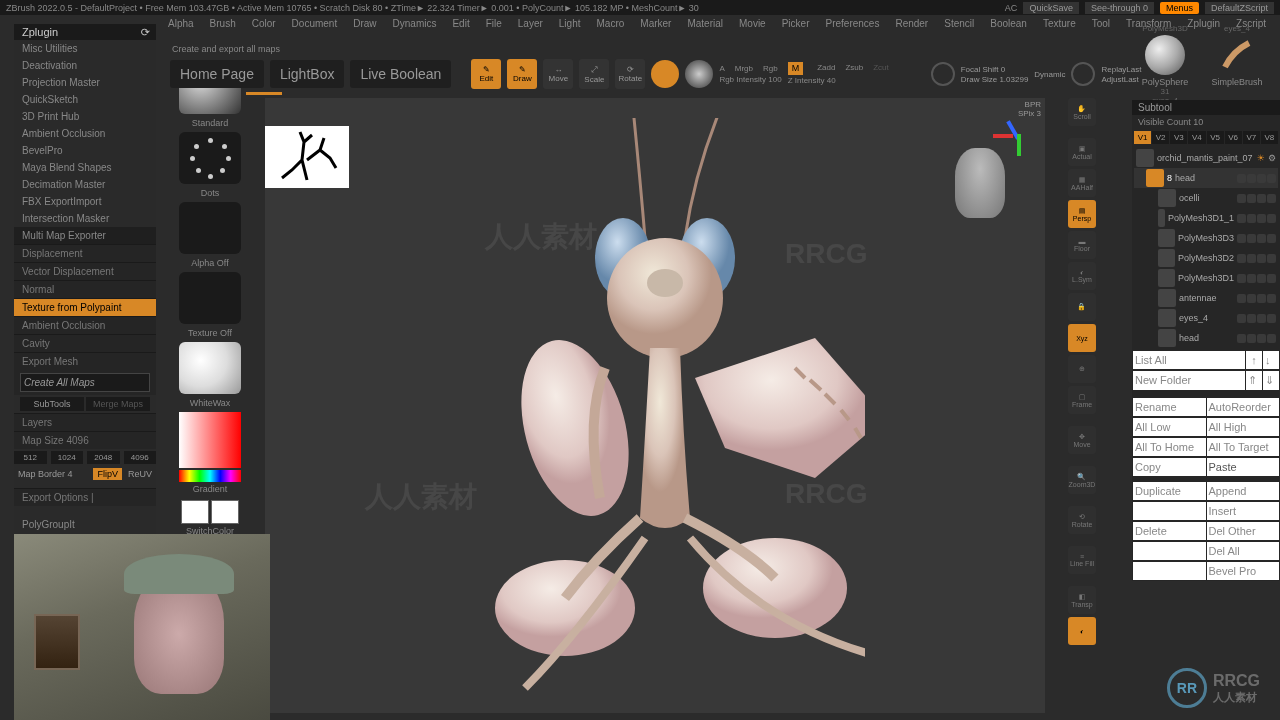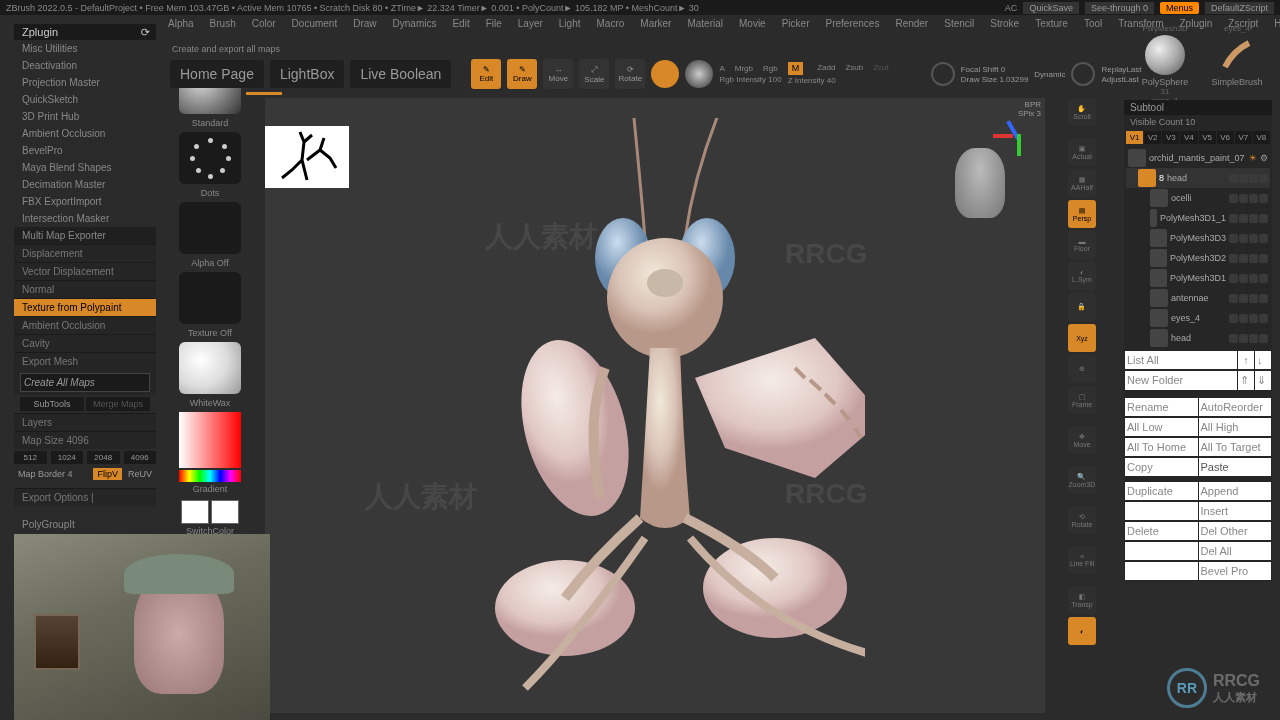--- a/index.html
+++ b/index.html
@@ -83,21 +83,21 @@
 
 
 .right-top { position: absolute; right: 8px; top: 24px; width: 140px; display: flex; gap: 6px; }
 .right-top .tool { width: 66px; text-align: center; }
 .right-top .tool .sph { width: 40px; height: 40px; border-radius: 50%; background: radial-gradient(circle at 35% 35%,#eee,#aaa,#555); margin: 2px auto; }
 .right-top .tool .brush { width: 40px; height: 40px; margin: 2px auto; display: flex; align-items: center; justify-content: center; }
 .right-top .tool .lbl { font-size: 9px; color: #888; }
 .right-top .sub { font-size: 8px; color: #666; }
 
 
-.subtool { position: absolute; right: 8px; top: 100px; width: 148px; background: #262626; }
+.subtool { position: absolute; right: 0; top: 100px; width: 148px; background: #262626; }
 .subtool .hdr { background: #1a1a1a; padding: 2px 6px; font-size: 10px; }
 .subtool .vis { padding: 2px 6px; font-size: 9px; color: #888; }
 .subtool .tabs { display: flex; gap: 1px; padding: 2px; }
 .subtool .tabs div { flex: 1; background: #1a1a1a; font-size: 8px; text-align: center; padding: 2px 0; }
 .subtool .tabs div.on { background: #d88826; color: #000; }
 .subtool .tree { padding: 2px; max-height: 300px; overflow: hidden; }
 .subtool .node { display: flex; align-items: center; padding: 1px 2px; gap: 3px; font-size: 9px; }
 .subtool .node .ic { width: 18px; height: 18px; background: #444; border-radius: 2px; }
 .subtool .node .nm { flex: 1; color: #aaa; font-size: 9px; }
 .subtool .node .vis-ic { display: flex; gap: 1px; }
@@ -146,21 +146,21 @@
   <span>Layer</span>
   <span>Light</span>
   <span>Macro</span>
   <span>Marker</span>
   <span>Material</span>
   <span>Movie</span>
   <span>Picker</span>
   <span>Preferences</span>
   <span>Render</span>
   <span>Stencil</span>
-  <span>Stroke</span>
+  <span>Boolean</span>
   <span>Texture</span>
   <span>Tool</span>
   <span>Transform</span>
   <span>Zplugin</span>
   <span>Zscript</span>
   <span>Help</span>
 </div>
 
 <div class="toolbar">Create and export all maps</div>
 

